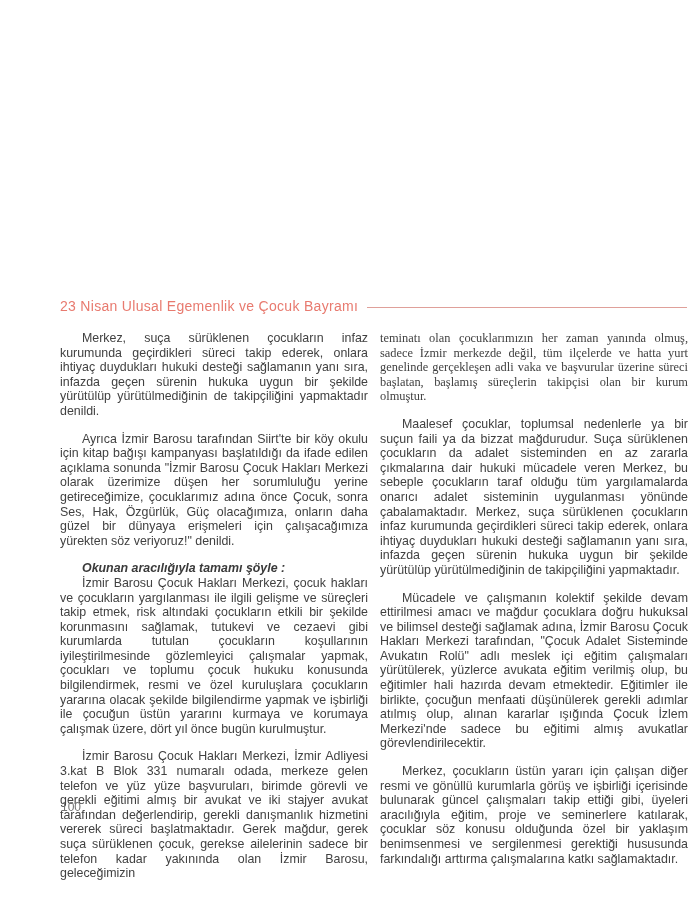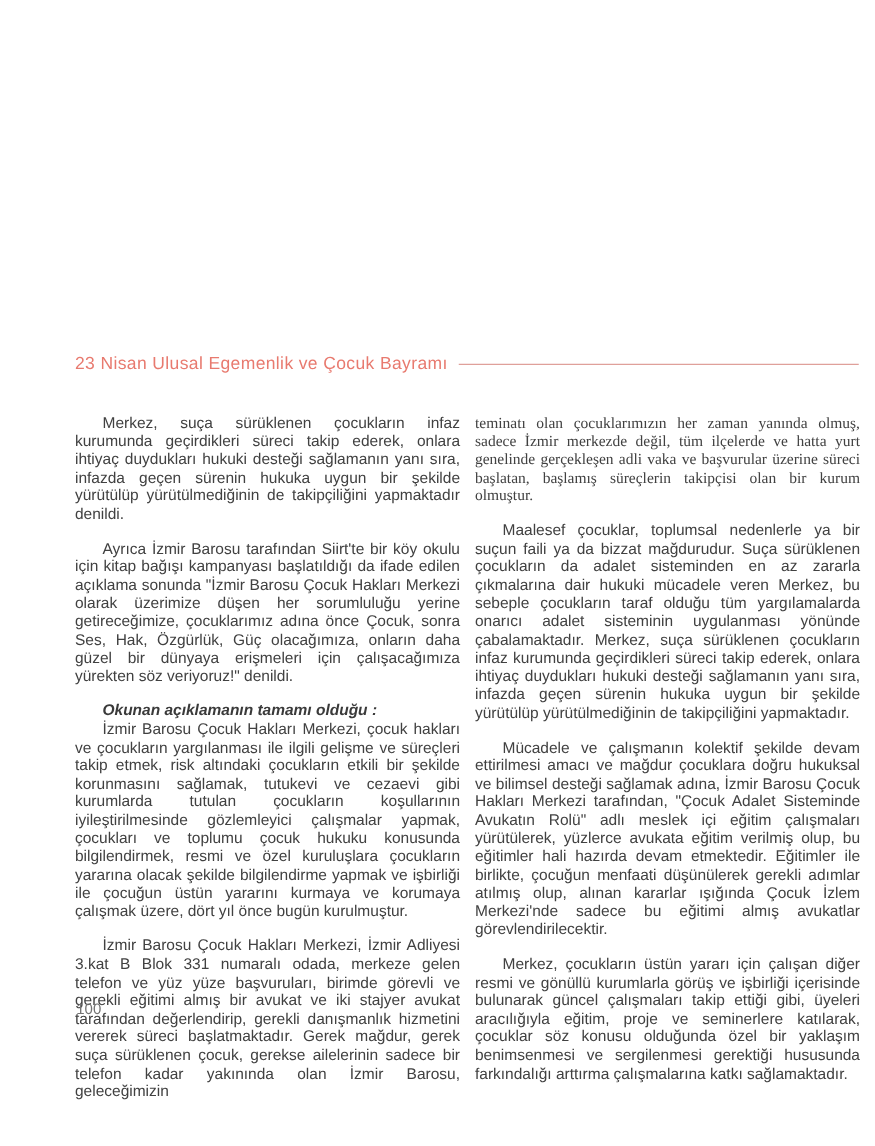--- a/index.html
+++ b/index.html
@@ -12,21 +12,21 @@
       height: 917px;
       background: #ffffff;
       overflow: hidden;
     }
 
     
     .section-header {
       position: absolute;
       left: 60px;
       right: 13px;
-      top: 282px;
+      top: 298px;
       display: flex;
       align-items: center;
     }
     .section-title {
       color: #e87a6f;
       font-size: 14px;
       letter-spacing: 0.3px;
       white-space: nowrap;
       font-weight: 400;
     }
@@ -88,21 +88,21 @@
   <div class="section-header">
     <span class="section-title">23 Nisan Ulusal Egemenlik ve Çocuk Bayramı</span>
     <div class="header-rule"></div>
   </div>
 
   <div class="article-body">
 
     <div class="column">
       <p>Merkez, suça sürüklenen çocukların infaz kurumunda geçirdikleri süreci takip ederek, onlara ihtiyaç duydukları hukuki desteği sağlamanın yanı sıra, infazda geçen sürenin hukuka uygun bir şekilde yürütülüp yürütülmediğinin de takipçiliğini yapmaktadır denildi.</p>
       <p>Ayrıca İzmir Barosu tarafından Siirt'te bir köy okulu için kitap bağışı kampanyası başlatıldığı da ifade edilen açıklama sonunda "İzmir Barosu Çocuk Hakları Merkezi olarak üzerimize düşen her sorumluluğu yerine getireceğimize, çocuklarımız adına önce Çocuk, sonra Ses, Hak, Özgürlük, Güç olacağımıza, onların daha güzel bir dünyaya erişmeleri için çalışacağımıza yürekten söz veriyoruz!" denildi.</p>
-      <div class="subheading">Okunan açıklamanın tamamı olduğu :</div>
+      <div class="subheading">Okunan aracılığıyla tamamı şöyle :</div>
       <p>İzmir Barosu Çocuk Hakları Merkezi, çocuk hakları ve çocukların yargılanması ile ilgili gelişme ve süreçleri takip etmek, risk altındaki çocukların etkili bir şekilde korunmasını sağlamak, tutukevi ve cezaevi gibi kurumlarda tutulan çocukların koşullarının iyileştirilmesinde gözlemleyici çalışmalar yapmak, çocukları ve toplumu çocuk hukuku konusunda bilgilendirmek, resmi ve özel kuruluşlara çocukların yararına olacak şekilde bilgilendirme yapmak ve işbirliği ile çocuğun üstün yararını kurmaya ve korumaya çalışmak üzere, dört yıl önce bugün kurulmuştur.</p>
       <p class="cont">İzmir Barosu Çocuk Hakları Merkezi, İzmir Adliyesi 3.kat B Blok 331 numaralı odada, merkeze gelen telefon ve yüz yüze başvuruları, birimde görevli ve gerekli eğitimi almış bir avukat ve iki stajyer avukat tarafından değerlendirip, gerekli danışmanlık hizmetini vererek süreci başlatmaktadır. Gerek mağdur, gerek suça sürüklenen çocuk, gerekse ailelerinin sadece bir telefon kadar yakınında olan İzmir Barosu, geleceğimizin</p>
     </div>
 
     <div class="column">
       <p class="no-indent">teminatı olan çocuklarımızın her zaman yanında olmuş, sadece İzmir merkezde değil, tüm ilçelerde ve hatta yurt genelinde gerçekleşen adli vaka ve başvurular üzerine süreci başlatan, başlamış süreçlerin takipçisi olan bir kurum olmuştur.</p>
       <p>Maalesef çocuklar, toplumsal nedenlerle ya bir suçun faili ya da bizzat mağdurudur. Suça sürüklenen çocukların da adalet sisteminden en az zararla çıkmalarına dair hukuki mücadele veren Merkez, bu sebeple çocukların taraf olduğu tüm yargılamalarda onarıcı adalet sisteminin uygulanması yönünde çabalamaktadır. Merkez, suça sürüklenen çocukların infaz kurumunda geçirdikleri süreci takip ederek, onlara ihtiyaç duydukları hukuki desteği sağlamanın yanı sıra, infazda geçen sürenin hukuka uygun bir şekilde yürütülüp yürütülmediğinin de takipçiliğini yapmaktadır.</p>
       <p>Mücadele ve çalışmanın kolektif şekilde devam ettirilmesi amacı ve mağdur çocuklara doğru hukuksal ve bilimsel desteği sağlamak adına, İzmir Barosu Çocuk Hakları Merkezi tarafından, "Çocuk Adalet Sisteminde Avukatın Rolü" adlı meslek içi eğitim çalışmaları yürütülerek, yüzlerce avukata eğitim verilmiş olup, bu eğitimler hali hazırda devam etmektedir. Eğitimler ile birlikte, çocuğun menfaati düşünülerek gerekli adımlar atılmış olup, alınan kararlar ışığında Çocuk İzlem Merkezi'nde sadece bu eğitimi almış avukatlar görevlendirilecektir.</p>
       <p>Merkez, çocukların üstün yararı için çalışan diğer resmi ve gönüllü kurumlarla görüş ve işbirliği içerisinde bulunarak güncel çalışmaları takip ettiği gibi, üyeleri aracılığıyla eğitim, proje ve seminerlere katılarak, çocuklar söz konusu olduğunda özel bir yaklaşım benimsenmesi ve sergilenmesi gerektiği hususunda farkındalığı arttırma çalışmalarına katkı sağlamaktadır.</p>
     </div>

